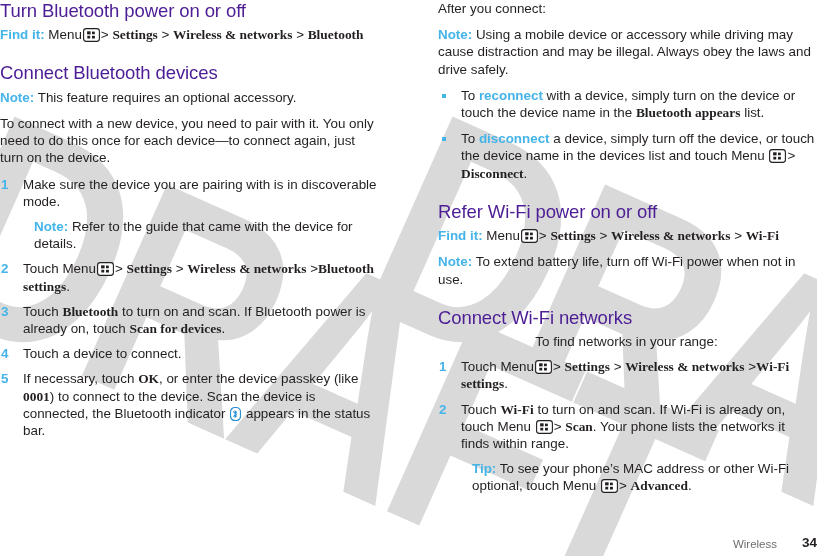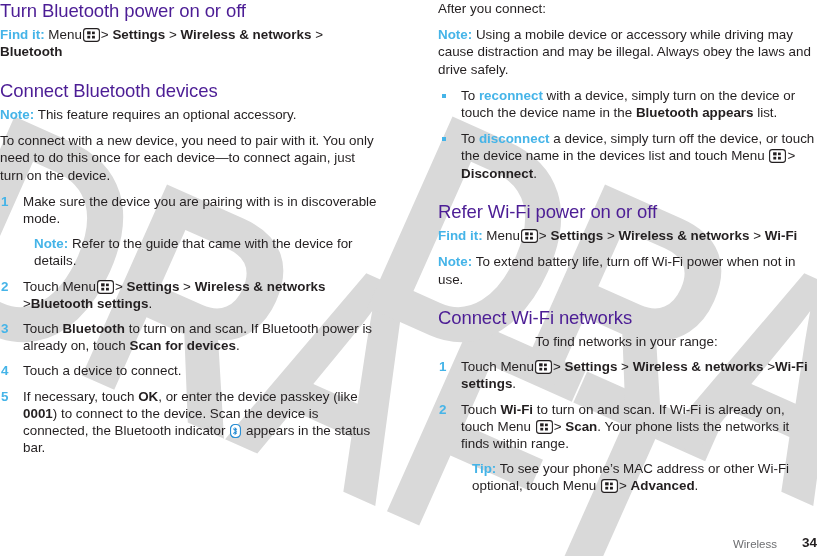--- a/index.html
+++ b/index.html
@@ -80,21 +80,21 @@
     line-height: 17.2px;
     margin: 0 0 9px 0;
     color: #231f20;
   }
   p.para.tight { margin-bottom: 8px; text-align: center; }
 
   .label-blue {
     color: #45b4e8;
     font-weight: 700;
   }
-  .b { font-weight: 700; }
+  .b { font-weight: 700; font-family: Liberation Serif, serif; }
   .blue-b { color: #45b4e8; font-weight: 700; }
 
   
   ol.steps {
     list-style: none;
     margin: 0;
     padding: 0;
   }
   ol.steps > li {
     position: relative;

